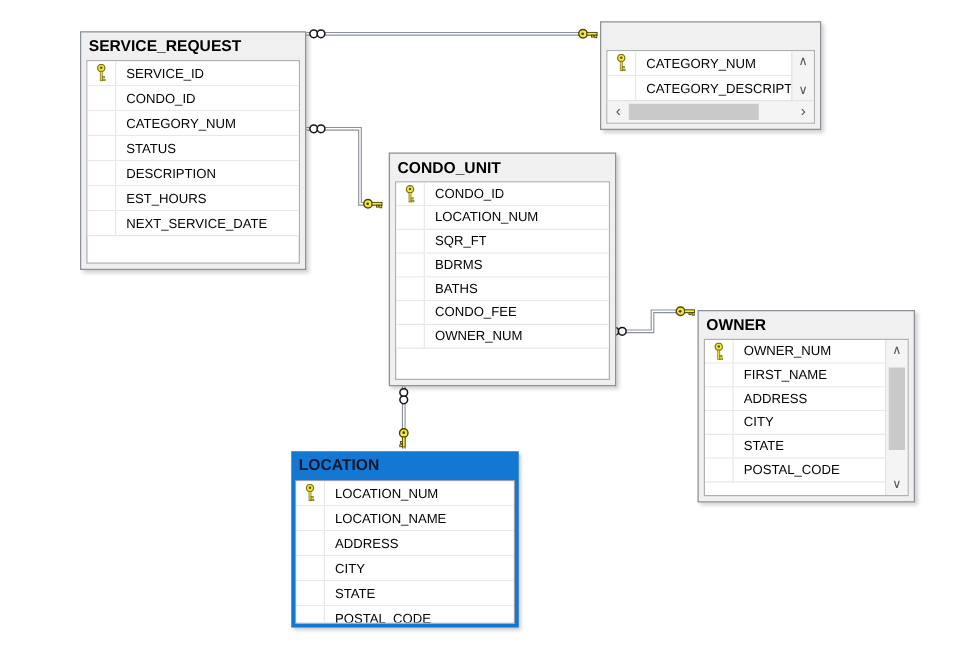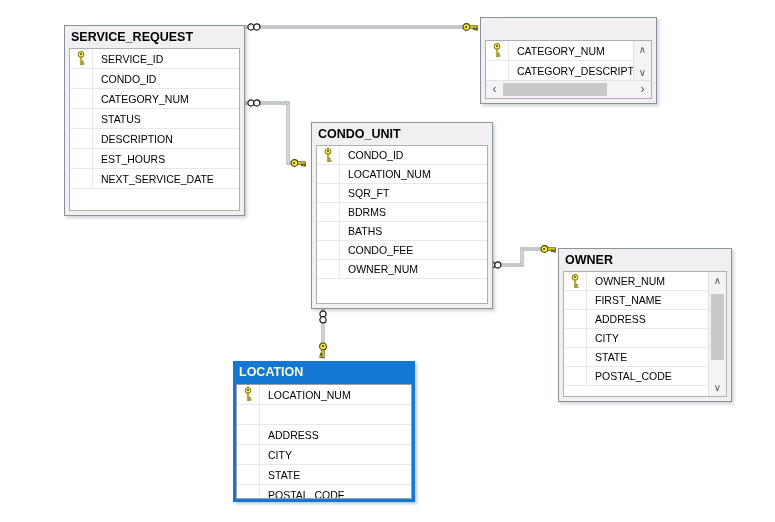--- a/index.html
+++ b/index.html
@@ -28,21 +28,21 @@
     background:#ffffff;border:1px solid #b0b0b0;overflow:hidden;
   }
   .row{display:flex;height:19px;border-bottom:1px solid #e8e8e8;background:#fff;}
   .row.h18{height:18px;}
   .kc{width:22px;flex:0 0 22px;border-right:1px solid #e8e8e8;
       display:flex;align-items:center;justify-content:center;}
   .fn{padding-left:8px;font-size:10.5px;line-height:18px;color:#000;
       white-space:nowrap;overflow:hidden;align-self:center;}
   
   .tbl.selected{background:#1377d4;border:none;box-shadow:2px 2px 3px rgba(0,0,0,0.22);}
-  .tbl.selected .title{color:#fef9c3;height:23px;line-height:23px;}
+  .tbl.selected .title{color:#0f172a;height:23px;line-height:23px;}
   .tbl.selected .grid{left:3px;right:3px;top:23px;bottom:3px;border:1px solid #9aa0a6;}
   
   .vscroll{position:absolute;top:0;right:0;width:17px;bottom:0;
     background:#f4f4f4;border-left:1px solid #e2e2e2;z-index:3;}
   .vscroll.above-h{bottom:17px;}
   .sarrow{position:absolute;width:17px;height:17px;line-height:17px;text-align:center;
     font-size:10px;color:#555;user-select:none;}
   .sarrow.up{top:0;}
   .sarrow.down{bottom:0;}
   .vthumb{position:absolute;left:2px;right:2px;background:#c9c9c9;}
@@ -253,20 +253,21 @@
     <div class="row">
       <div class="kc">
           <svg width="10" height="15">
             <use href="#pk-key"></use>
           </svg>
         </div>
       <div class="fn">LOCATION_NUM</div>
     </div>
     <div class="row">
       <div class="kc"></div>
+      <div class="fn">LOCATION_NAME</div>
     </div>
     <div class="row">
       <div class="kc"></div>
       <div class="fn">ADDRESS</div>
     </div>
     <div class="row">
       <div class="kc"></div>
       <div class="fn">CITY</div>
     </div>
     <div class="row">

